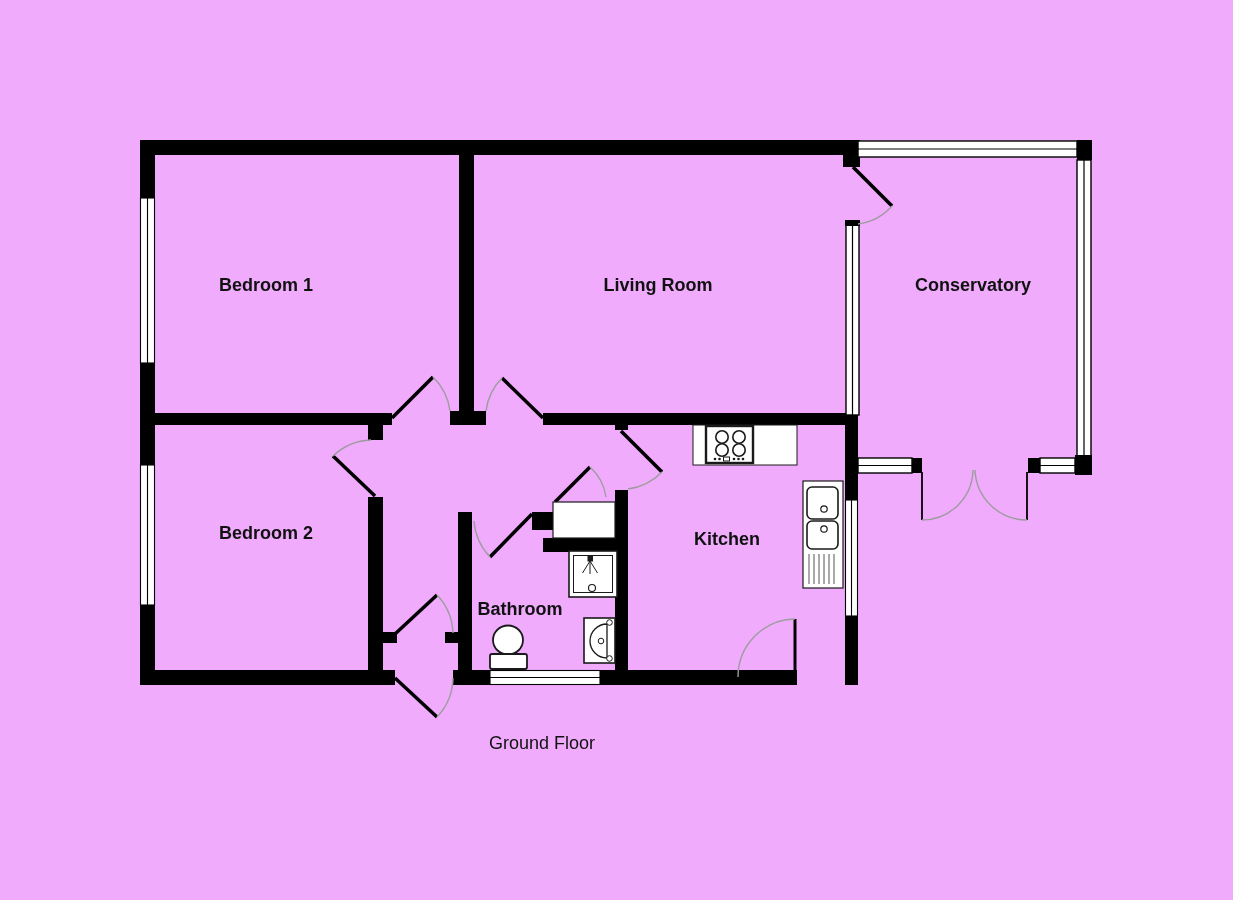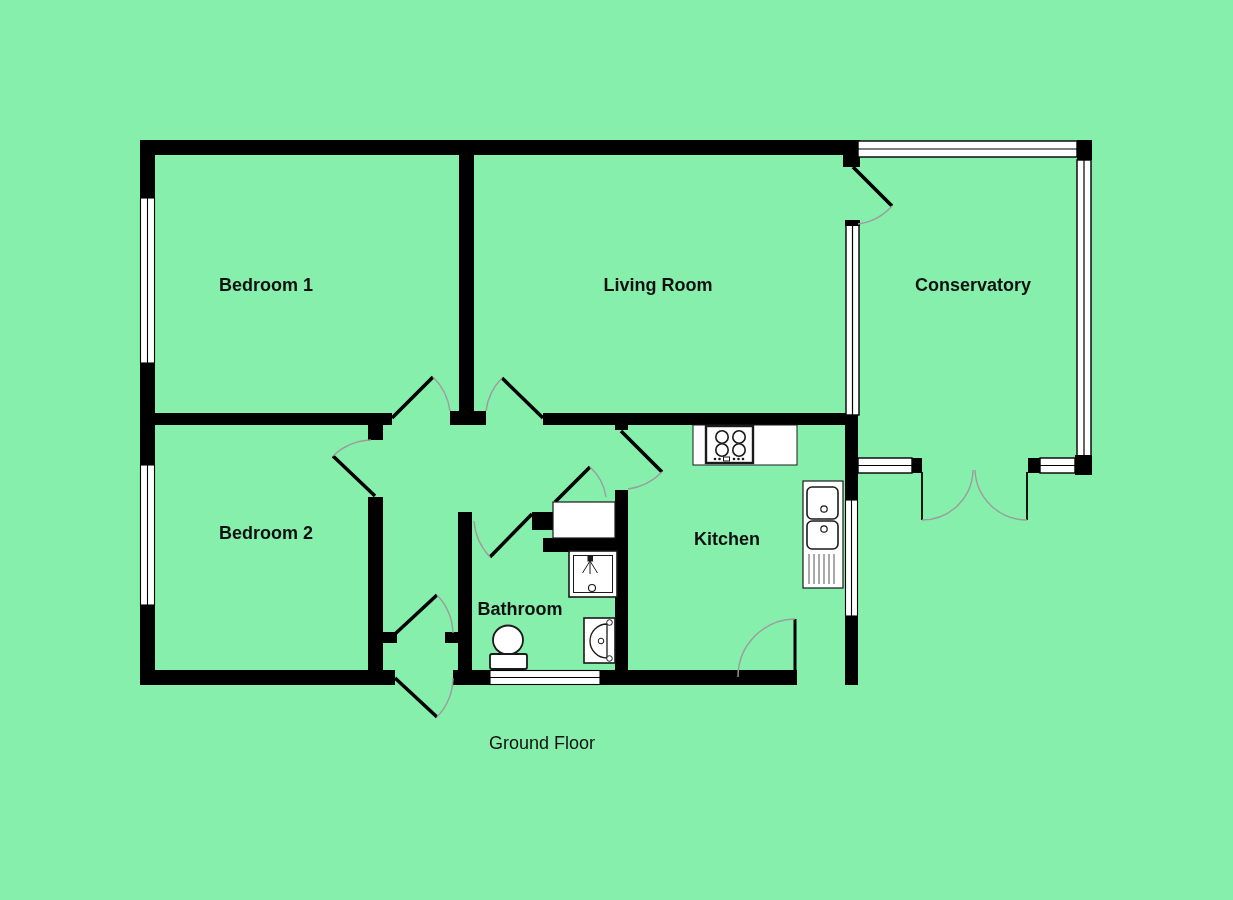--- a/index.html
+++ b/index.html
@@ -1,16 +1,16 @@
 <!DOCTYPE html>
 <html><head>
 <meta charset="utf-8">
 <style>
   html,body{margin:0;padding:0;background:#ffffff;}
-  .canvas{position:relative;width:1233px;height:900px;background:#86efac;overflow:hidden;
+  .canvas{position:relative;width:1233px;height:900px;background:#f0abfc;overflow:hidden;
           font-family:"Liberation Sans", sans-serif;}
   svg{position:absolute;left:0;top:0;}
   .wall{fill:#000000;stroke:none;}
   .glass{fill:#ffffff;stroke:#000000;stroke-width:1.4;}
   .glassline{stroke:#000000;stroke-width:1.2;}
   .window{fill:#ffffff;stroke:#000000;stroke-width:1.1;}
   .winline{stroke:#000000;stroke-width:1.1;}
   .leaf{stroke:#000000;stroke-width:3.5;fill:none;stroke-linecap:butt;}
   .leaf-thin{stroke:#000000;stroke-width:1.8;fill:none;}
   .arc{stroke:#9c9c9c;stroke-width:1.4;fill:none;}

